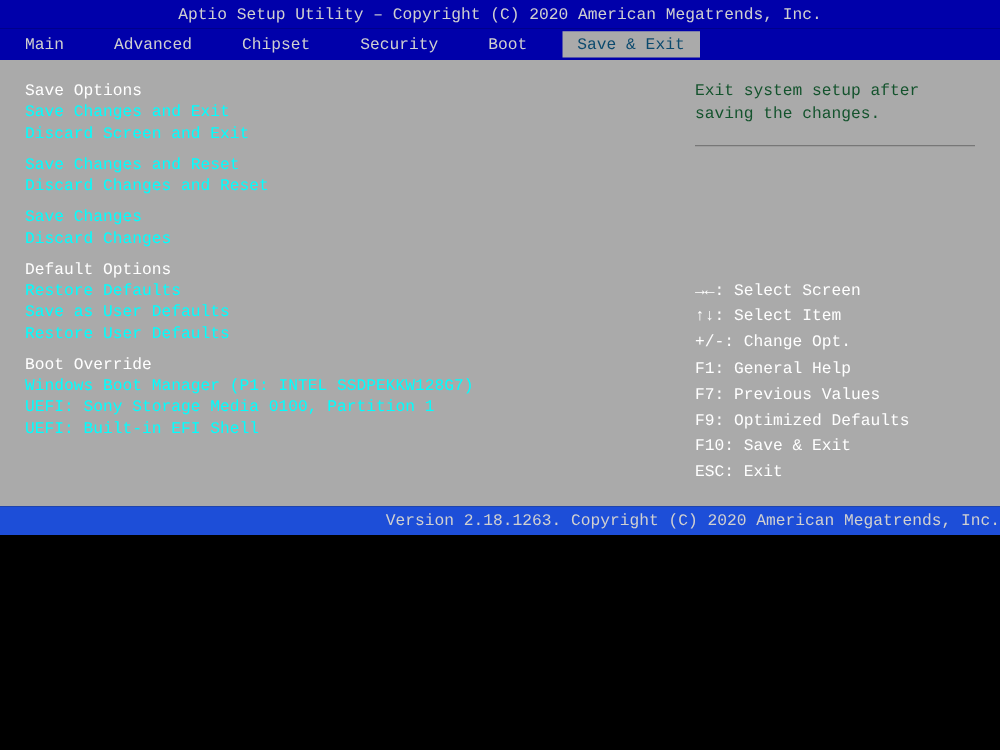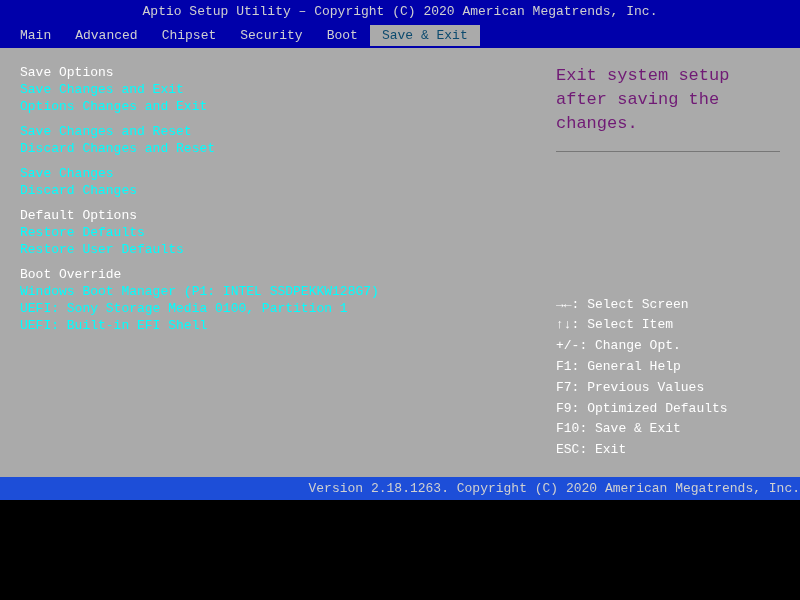--- a/index.html
+++ b/index.html
@@ -7,40 +7,40 @@
       width: 800px;
       height: 600px;
       background: #000;
       font-family: 'Courier New', Courier, monospace;
       font-size: 13px;
       overflow: hidden;
     }
 
     #app {
       width: 800px;
-      height: 500px;
+      height: 428px;
       display: flex;
       flex-direction: column;
     }
 
     
     #title-bar {
       background: #0000aa;
       color: #d0d0d0;
       text-align: center;
       padding: 4px 0;
       font-size: 13px;
     }
 
     
     #menu-bar {
       background: #0000aa;
       display: flex;
       padding: 2px 8px;
-      gap: 0;
+      gap: 16px;
     }
 
     .menu-item {
       color: #d0d0d0;
       padding: 3px 12px;
       cursor: pointer;
       font-size: 13px;
     }
 
     .menu-item.active {
@@ -85,22 +85,22 @@
     
     #right-panel {
       width: 248px;
       background: #aaaaaa;
       padding: 8px 12px;
       display: flex;
       flex-direction: column;
     }
 
     #description-area {
-      color: #701a75;
-      font-size: 17px;
+      color: #14532d;
+      font-size: 13px;
       line-height: 1.4;
       margin-bottom: 8px;
     }
 
     #divider-line {
       border: none;
       border-top: 1px solid #777;
       margin: 8px 0;
     }
 
@@ -138,30 +138,31 @@
       <div class="menu-item">Boot</div>
       <div class="menu-item active">Save &amp; Exit</div>
     </div>
 
   <div id="main-content">
 
     <div id="left-panel">
 
     <span class="section-label">Save Options</span>
         <span class="menu-option">Save Changes and Exit</span>
-        <span class="menu-option">Options Changes and Exit</span>
+        <span class="menu-option">Discard Screen and Exit</span>
         <div class="section-divider"></div>
         <span class="menu-option">Save Changes and Reset</span>
         <span class="menu-option">Discard Changes and Reset</span>
         <div class="section-divider"></div>
         <span class="menu-option">Save Changes</span>
         <span class="menu-option">Discard Changes</span>
         <div class="section-divider"></div>
         <span class="section-label">Default Options</span>
         <span class="menu-option">Restore Defaults</span>
+        <span class="menu-option">Save as User Defaults</span>
         <span class="menu-option">Restore User Defaults</span>
         <div class="section-divider"></div>
         <span class="section-label">Boot Override</span>
         <span class="menu-option">Windows Boot Manager (P1: INTEL SSDPEKKW128G7)</span>
         <span class="menu-option">UEFI: Sony Storage Media 0100, Partition 1</span>
         <span class="menu-option">UEFI: Built-in EFI Shell</span>
       </div>
 
     <div id="right-panel">
       <div id="description-area">Exit system setup after saving the changes.</div>

